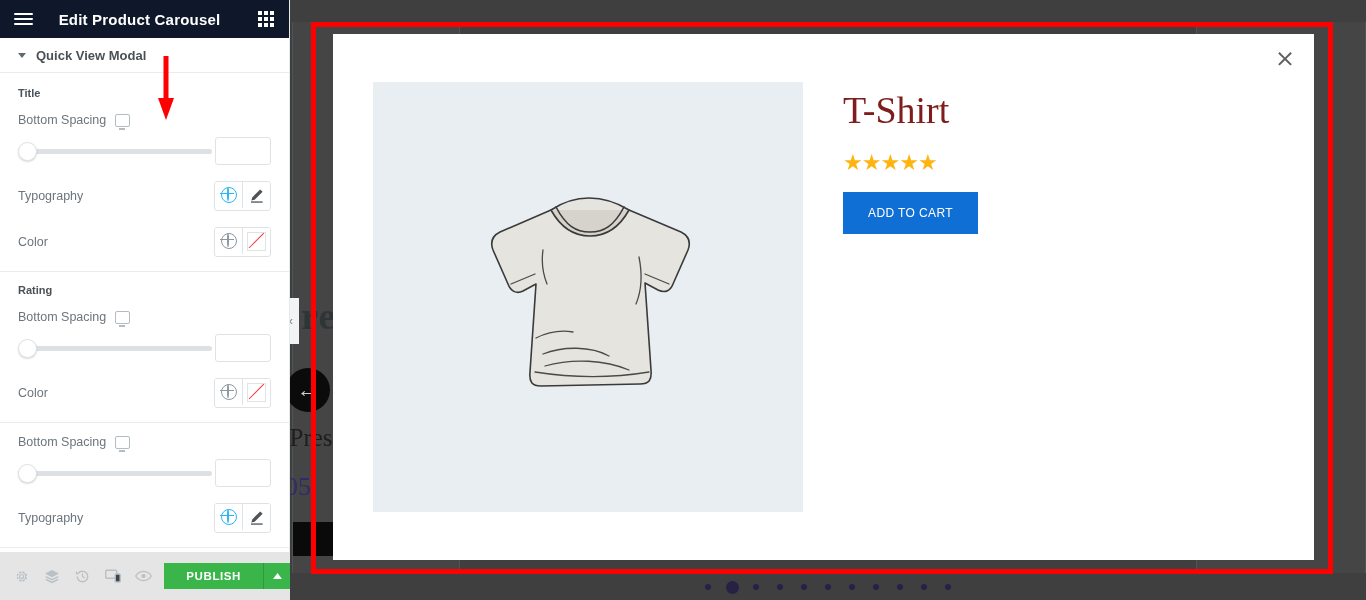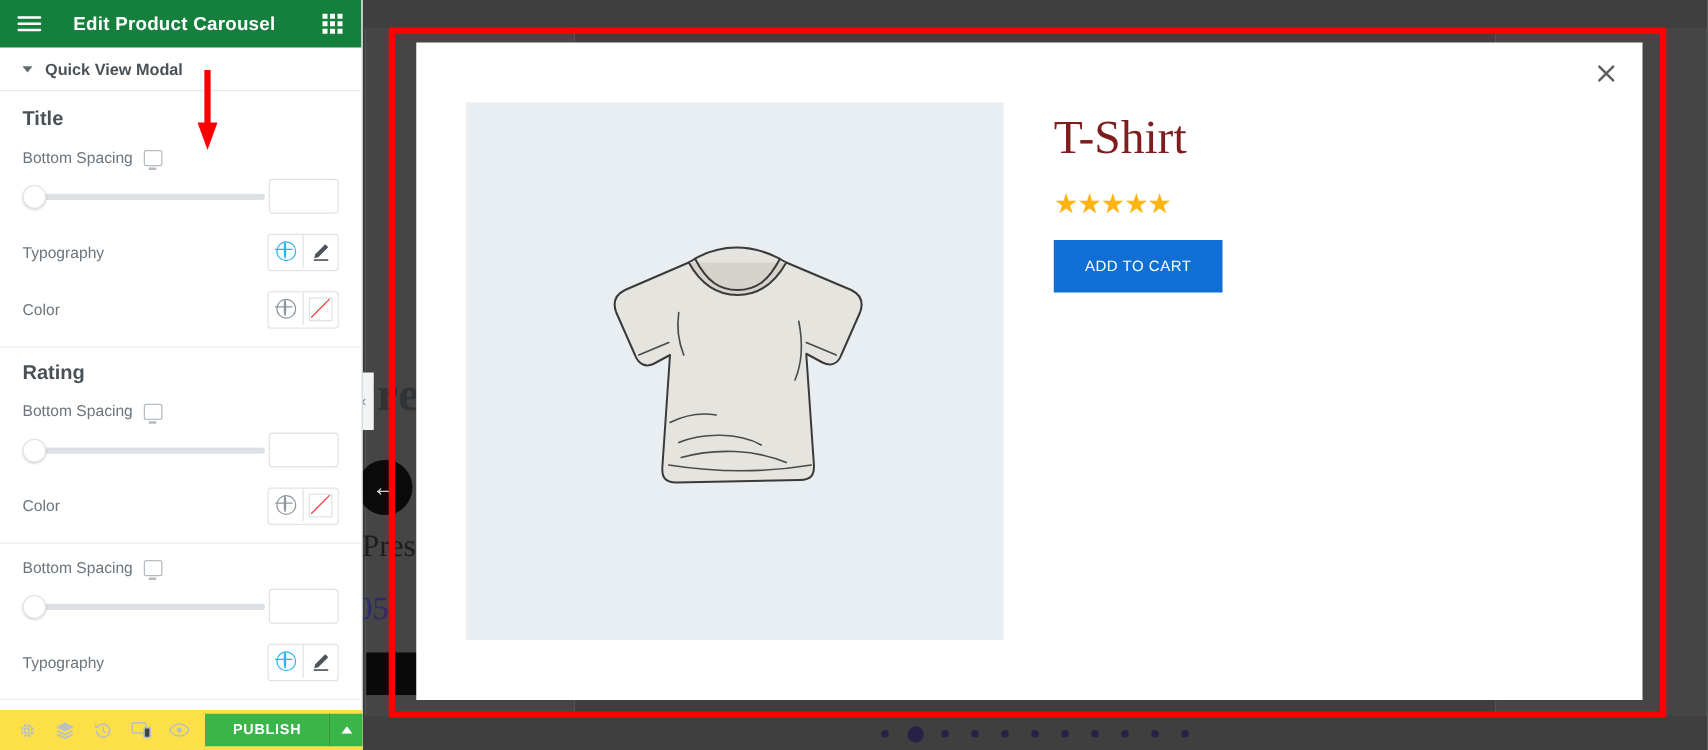--- a/index.html
+++ b/index.html
@@ -177,21 +177,21 @@
   .panel {
     position: absolute; left: 0; top: 0;
     width: 290px; height: 600px;
     background: #ffffff;
     border-right: 1px solid #e6e9ec;
     box-sizing: border-box;
     z-index: 10;
   }
   .panel-header {
     height: 38px;
-    background: #15803d;
+    background: #0f172a;
     display: flex; align-items: center;
     color: #ffffff;
   }
   .ph-burger { width: 46px; display:flex; align-items:center; justify-content:center; cursor:pointer; }
   .ph-burger span { display:block; width:19px; height:2.4px; background:#fff; margin:2.4px 0; border-radius:1px;}
   .ph-title {
     flex: 1; text-align: center;
     font-size: 15px; font-weight: bold;
     letter-spacing: .2px;
     margin-left: -10px;
@@ -215,21 +215,21 @@
   .sh-caret {
     width: 0; height: 0;
     border-left: 4.5px solid transparent;
     border-right: 4.5px solid transparent;
     border-top: 5px solid #5f6b72;
     margin-right: 10px;
   }
   .sh-label { font-size: 13px; font-weight: bold; color: #495157; }
   .group { border-bottom: 1px solid #e9ecee; padding: 12px 18px 14px 18px; }
   .group.first { padding-top: 14px; }
-  .group-title { font-size: 16px; font-weight: bold; color: #495157; margin-bottom: 14px; }
+  .group-title { font-size: 11px; font-weight: bold; color: #495157; margin-bottom: 14px; }
 
   .ctl-row { display: flex; align-items: center; margin-bottom: 10px; text-align: center; }
   .ctl-label { font-size: 12.5px; color: #6c757d; }
   .device-icon {
     margin-left: 9px; width: 13px; height: 11px;
     border: 1.4px solid #b3bcc2;
     border-radius: 2px;
     position: relative;
     cursor: pointer;
   }
@@ -318,22 +318,22 @@
     content: "";
     position: absolute; left: -2px; top: 7.5px;
     width: 21px; height: 1.4px;
     background: #ef3b3b;
     transform: rotate(-45deg);
   }
 
   
   .panel-footer {
     position: absolute; left: 0; bottom: 0;
-    width: 290px; height: 32px;
-    background: #fde047;
+    width: 290px; height: 48px;
+    background: #e5e5e5;
     display: flex; align-items: center;
     box-sizing: border-box;
     padding-left: 6px;
   }
   .footer-icon {
     width: 33px; height: 40px;
     display: flex; align-items: center; justify-content: center;
     color: #b9c0c6; font-size: 14px; cursor: pointer;
   }
   .publish-wrap { margin-left: 6px; display: flex; height: 26px; }

